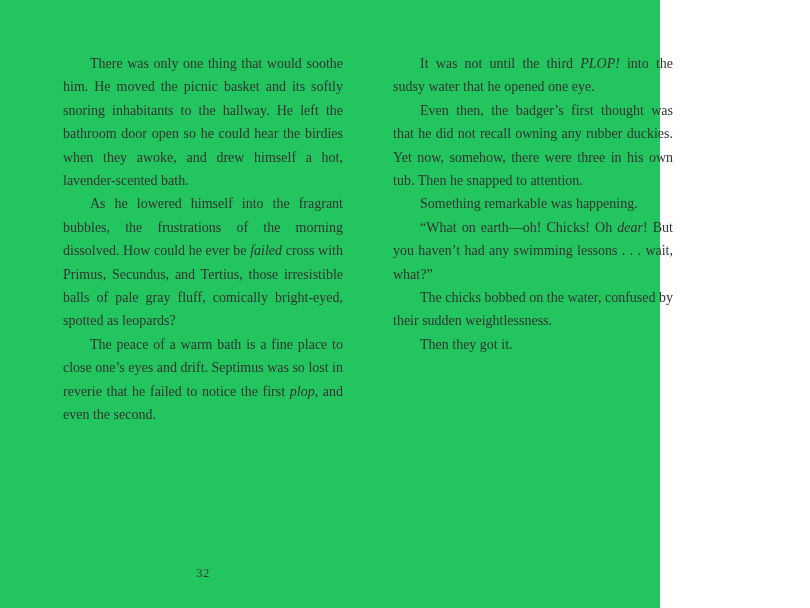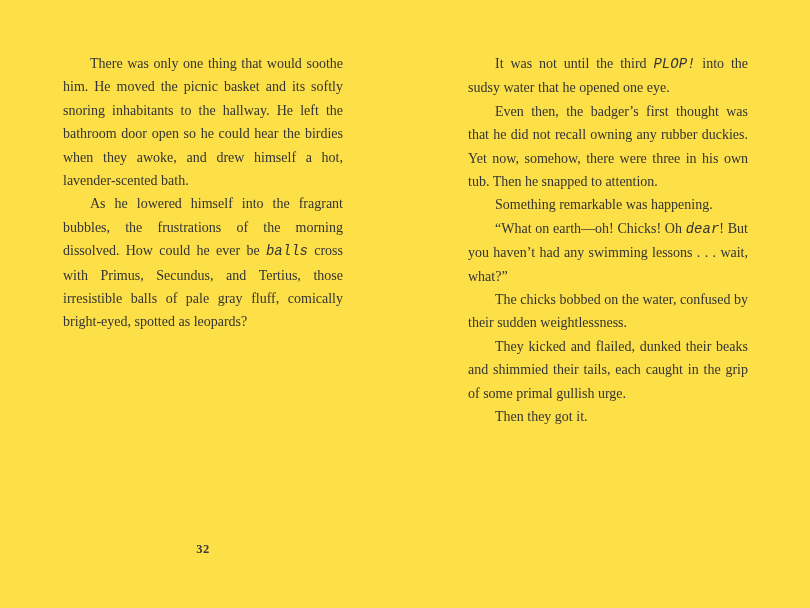--- a/index.html
+++ b/index.html
@@ -9,23 +9,23 @@
   }
   body {
     width: 810px;
     height: 608px;
     overflow: hidden;
     font-family: "Liberation Serif", serif;
   }
   .spread {
     position: relative;
     display: flex;
-    width: 810px;
+    width: 660px;
     height: 608px;
-    background: #fde047;
+    background: #22c55e;
   }
   .page {
     position: relative;
     width: 405px;
     height: 608px;
   }
   .text-block {
     position: absolute;
     top: 52px;
     left: 63px;
@@ -36,52 +36,50 @@
     text-align: justify;
     hyphens: none;
   }
   .text-block p {
     margin: 0;
     padding: 0;
     text-indent: 27px;
   }
   .text-block em {
     font-style: italic;
-    font-family: Liberation Mono, monospace;
   }
   .page-number {
     position: absolute;
-    top: 542px;
+    top: 566px;
     left: 63px;
     width: 280px;
     text-align: center;
     font-size: 12.5px;
     letter-spacing: 0.5px;
     color: #3a3a3a;
-    font-weight: bold;
   }
 </style>
 </head>
 <body>
 
 <div class="spread">
 
   <section class="page">
     <div class="text-block">
         <p><span>There was only one thing that would soothe him. He moved the picnic basket and its softly snoring inhabitants to the hallway. He left the bathroom door open so he could hear the birdies when they awoke, and drew himself a hot, lavender-scented bath.</span></p>
-        <p><span>As he lowered himself into the fragrant bubbles, the frustrations of the morning dissolved. How could he ever be </span><em>balls</em><span> cross with Primus, Secundus, and Tertius, those irresistible balls of pale gray fluff, comically bright-eyed, spotted as leopards?</span></p>
+        <p><span>As he lowered himself into the fragrant bubbles, the frustrations of the morning dissolved. How could he ever be </span><em>failed</em><span> cross with Primus, Secundus, and Tertius, those irresistible balls of pale gray fluff, comically bright-eyed, spotted as leopards?</span></p>
+        <p><span>The peace of a warm bath is a fine place to close one’s eyes and drift. Septimus was so lost in reverie that he failed to notice the first </span><em>plop</em><span>, and even the second.</span></p>
       </div>
     <div class="page-number">32</div>
   </section>
 
   <section class="page">
     <div class="text-block">
         <p><span>It was not until the third </span><em>PLOP!</em><span> into the sudsy water that he opened one eye.</span></p>
         <p><span>Even then, the badger’s first thought was that he did not recall owning any rubber duckies. Yet now, somehow, there were three in his own tub. Then he snapped to attention.</span></p>
         <p><span>Something remarkable was happening.</span></p>
         <p><span>“What on earth—oh! Chicks! Oh </span><em>dear</em><span>! But you haven’t had any swimming lessons&nbsp;.&nbsp;.&nbsp;. wait, what?”</span></p>
         <p><span>The chicks bobbed on the water, confused by their sudden weightlessness.</span></p>
-        <p><span>They kicked and flailed, dunked their beaks and shimmied their tails, each caught in the grip of some primal gullish urge.</span></p>
         <p><span>Then they got it.</span></p>
       </div>
   </section>
 
 </div>
 
 </body></html>

